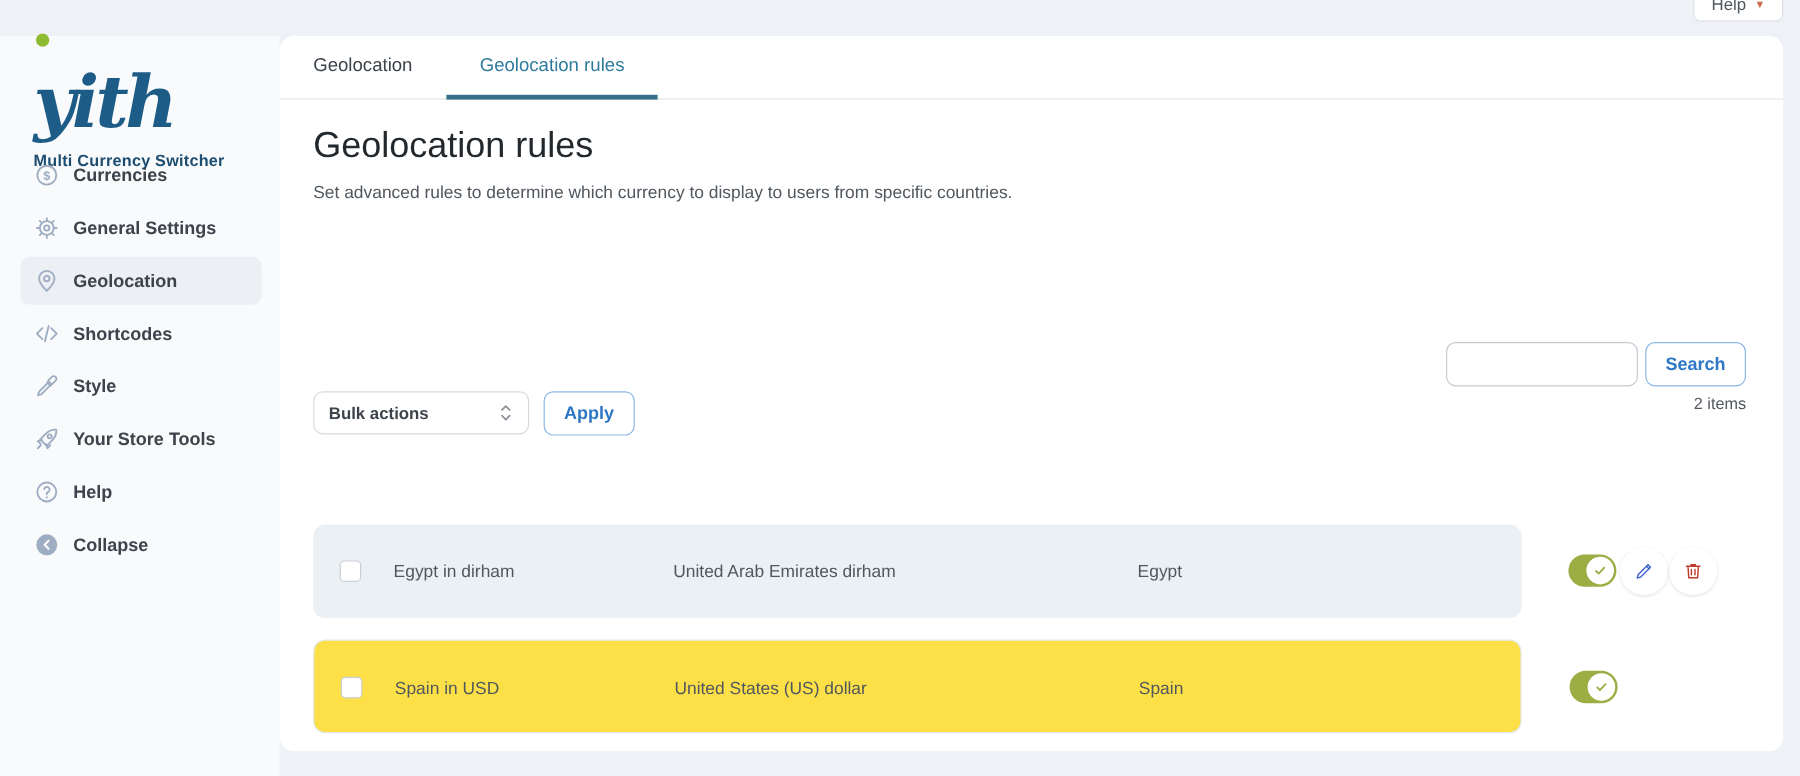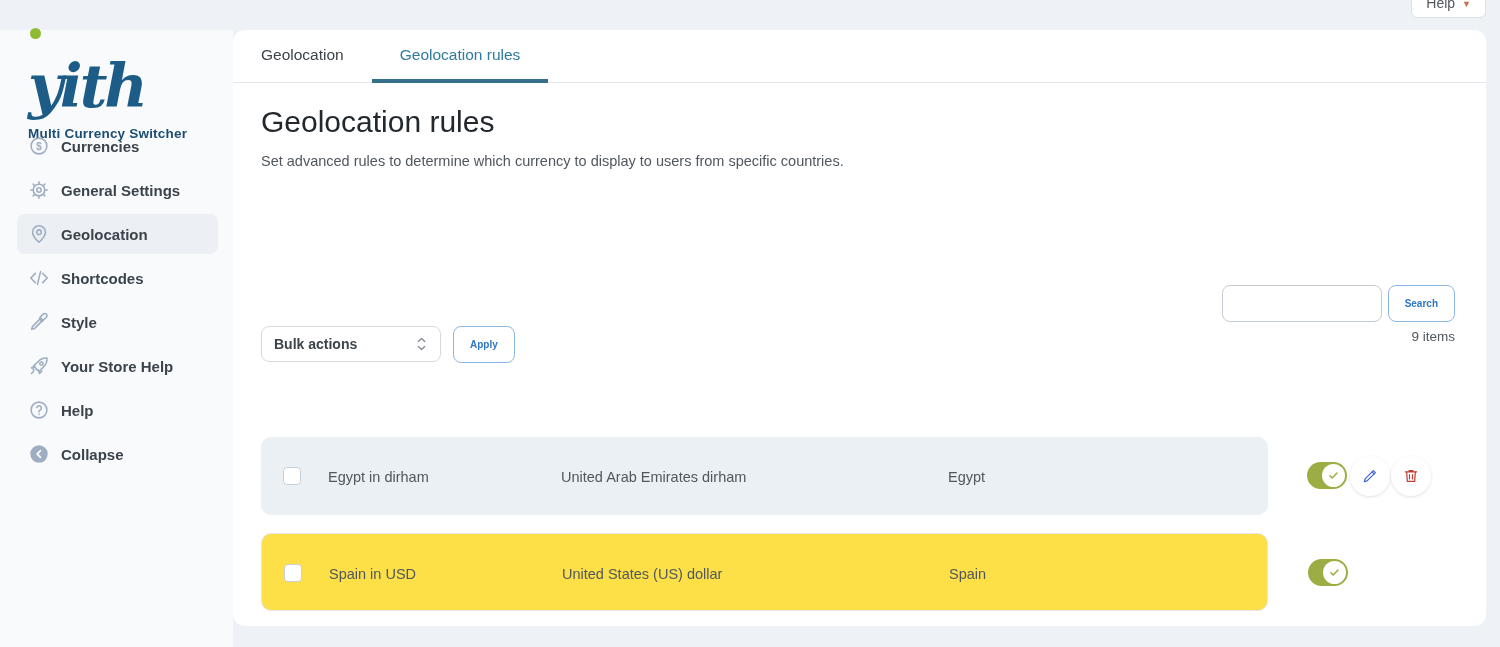--- a/index.html
+++ b/index.html
@@ -60,21 +60,21 @@
   .page-desc { margin-top:14px; font-size:14.5px; color:#50575e; }
 
   
   .search-wrap { position:absolute; top:202px; right:31px; display:flex; gap:6px; }
   .search-input {
     width:160px; height:37px; background:#fff; border:1px solid #c5cbd2; border-radius:8px;
     padding:0 10px; font-size:14px; font-family:"Liberation Sans", sans-serif; color:#3c434a; outline:none;
   }
   .btn-outline-blue {
     height:37px; background:#fff; border:1px solid #8cb8e8; border-radius:8px;
-    color:#2e77c4; font-size:10px; font-weight:600; padding:0 16px;
+    color:#2e77c4; font-size:15px; font-weight:600; padding:0 16px;
     font-family:"Liberation Sans", sans-serif; cursor:pointer;
   }
   .items-count { position:absolute; top:246px; right:31px; font-size:13.5px; color:#50575e; }
 
   .bulk-row { position:absolute; top:243px; left:28px; display:flex; gap:12px; }
   .bulk-select {
     width:180px; height:36px; background:#fff; border:1px solid #d6dade; border-radius:8px;
     display:flex; align-items:center; justify-content:space-between; padding:0 12px; cursor:pointer;
   }
   .bulk-select-label { font-size:14px; color:#3c434a;font-weight:bold; }
@@ -181,21 +181,21 @@
       <span class="nav-label">Style</span>
     </div>
     <div class="nav-item">
       <span class="ic">
         <svg width="22" height="22" viewBox="0 0 24 24">
             <path d="M20.6 3.4c.4 3.3-1 6.9-4.2 10.1l-4.5 4.5-5.9-5.9 4.5-4.5C13.7 4.4 17.3 3 20.6 3.4z"></path>
             <circle cx="14.6" cy="9.4" r="1.8"></circle>
             <path d="M7.5 12.6l-3.6 1.2 2.6 2.6M11.4 16.5l1.2 3.6 2.6-2.6M6.3 17.7L3.8 20.2"></path>
           </svg>
       </span>
-      <span class="nav-label">Your Store Help</span>
+      <span class="nav-label">Your Store Tools</span>
     </div>
     <div class="nav-item">
       <span class="ic">
         <svg width="22" height="22" viewBox="0 0 24 24">
             <circle cx="12" cy="12" r="8.6"></circle>
             <path d="M9.6 9.3a2.5 2.5 0 1 1 3.4 2.9c-.7.3-1 .8-1 1.5v.4"></path>
             <path d="M12 16.8v.2"></path>
           </svg>
       </span>
       <span class="nav-label">Help</span>
@@ -223,21 +223,21 @@
 
     <div class="title-row">
       <h1 class="page-title">Geolocation rules</h1>
     </div>
     <p class="page-desc">Set advanced rules to determine which currency to display to users from specific countries.</p>
 
     <div class="search-wrap">
       <input class="search-input" type="text" value="" style="">
       <button class="btn-outline-blue">Search</button>
     </div>
-    <div class="items-count">9 items</div>
+    <div class="items-count">2 items</div>
 
     <div class="bulk-row">
       <div class="bulk-select">
         <span class="bulk-select-label">Bulk actions</span>
         <svg width="13" height="16" viewBox="0 0 16 20">
             <path d="M4 7l4-4 4 4M4 13l4 4 4-4"></path>
           </svg>
       </div>
       <button class="btn-outline-blue">Apply</button>
     </div>

